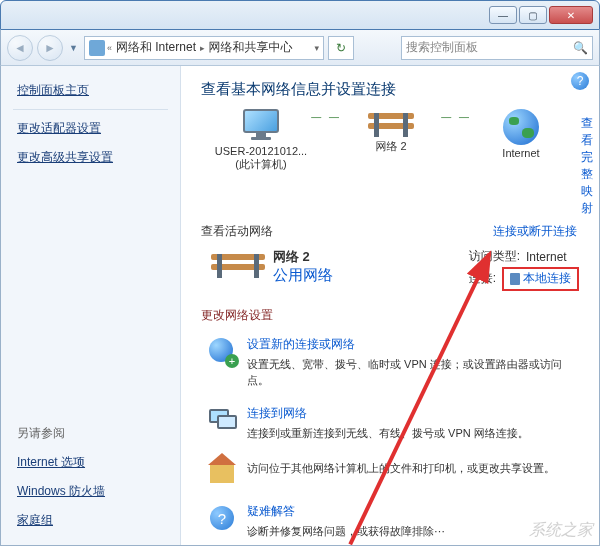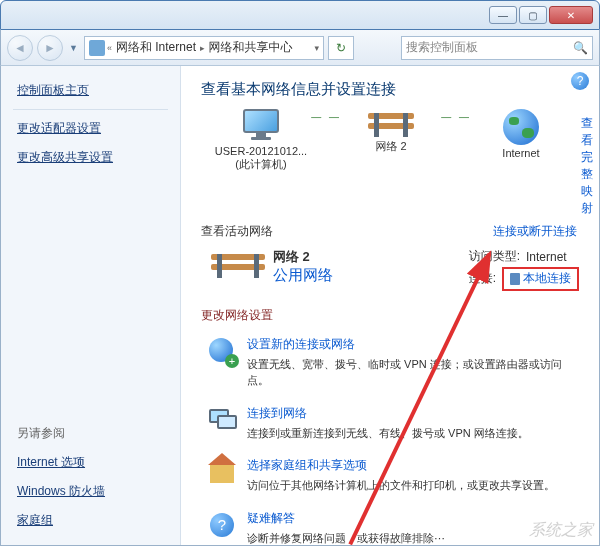--- a/index.html
+++ b/index.html
@@ -222,21 +222,20 @@
         <div class="task-text">
           <div class="tt-title">连接到网络</div>
           <div class="tt-desc">连接到或重新连接到无线、有线、拨号或 VPN 网络连接。</div>
         </div>
       </li>
       <li>
         <div class="task-icon">
             <div class="ti-home"></div>
           </div>
         <div class="task-text">
-          <div class="tt-title">选择家庭组和共享选项</div>
           <div class="tt-desc">访问位于其他网络计算机上的文件和打印机，或更改共享设置。</div>
         </div>
       </li>
       <li>
         <div class="task-icon">
             <div class="ti-q">?</div>
           </div>
         <div class="task-text">
           <div class="tt-title">疑难解答</div>
           <div class="tt-desc">诊断并修复网络问题，或获得故障排除⋯</div>

